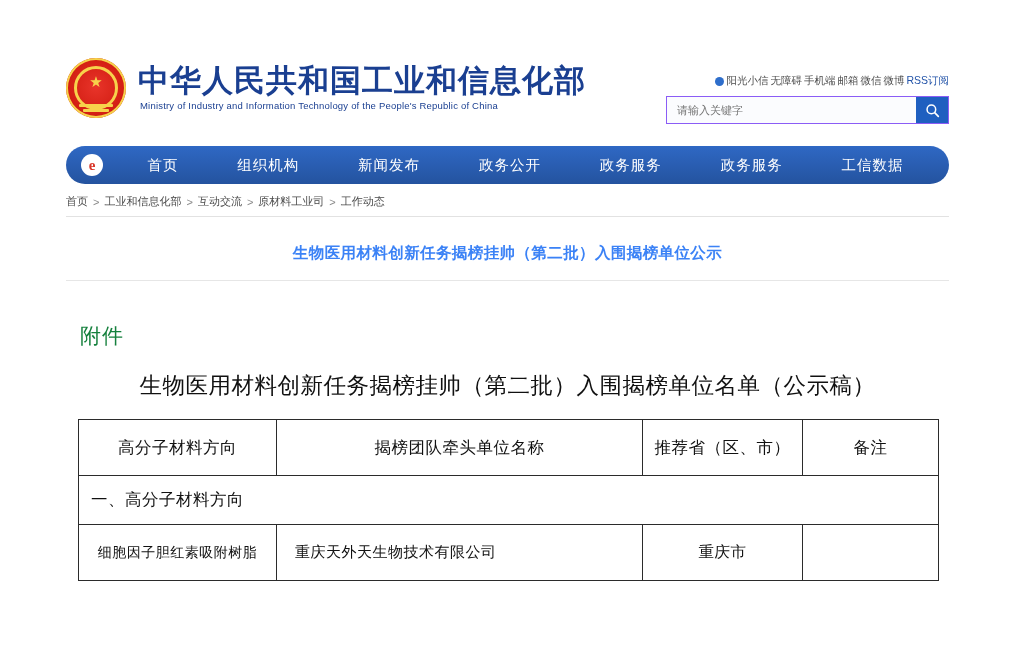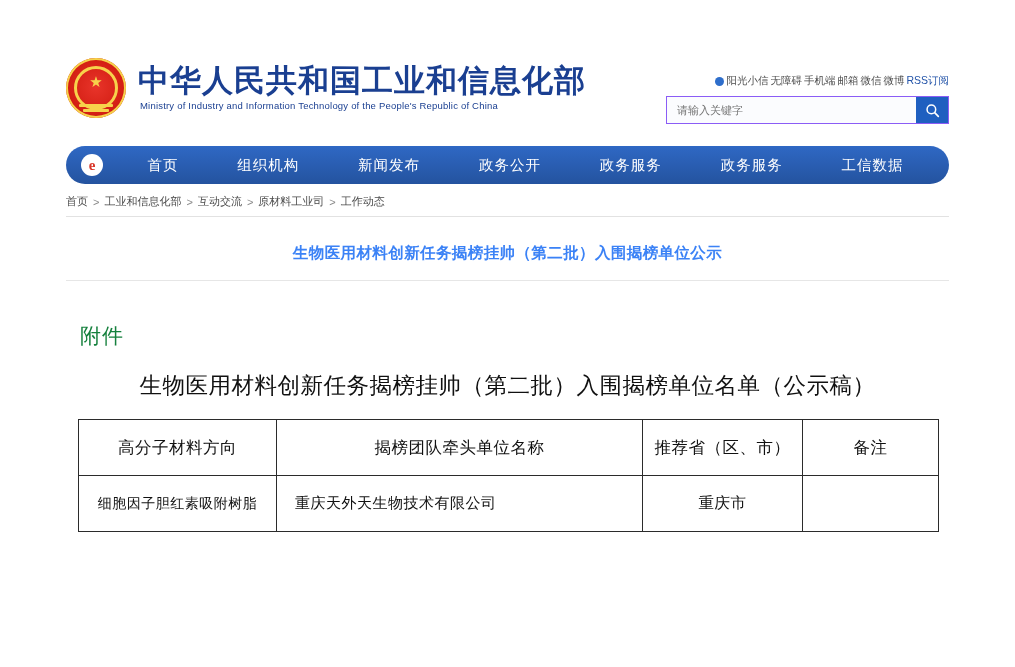--- a/index.html
+++ b/index.html
@@ -390,20 +390,23 @@
         <col class="col3">
         <col class="col4">
     </colgroup>
     <tbody>
       <tr class="hrow">
         <td>高分子材料方向</td>
         <td>揭榜团队牵头单位名称</td>
         <td>推荐省（区、市）</td>
         <td>备注</td>
       </tr>
+      <tr class="sec">
+        <td colspan="4">一、高分子材料方向</td>
+      </tr>
       <tr class="drow">
         <td class="c1">细胞因子胆红素吸附树脂</td>
         <td class="c2">重庆天外天生物技术有限公司</td>
         <td class="c3">重庆市</td>
         <td class="c4"></td>
       </tr>
     </tbody>
   </table>
 
 </div>

